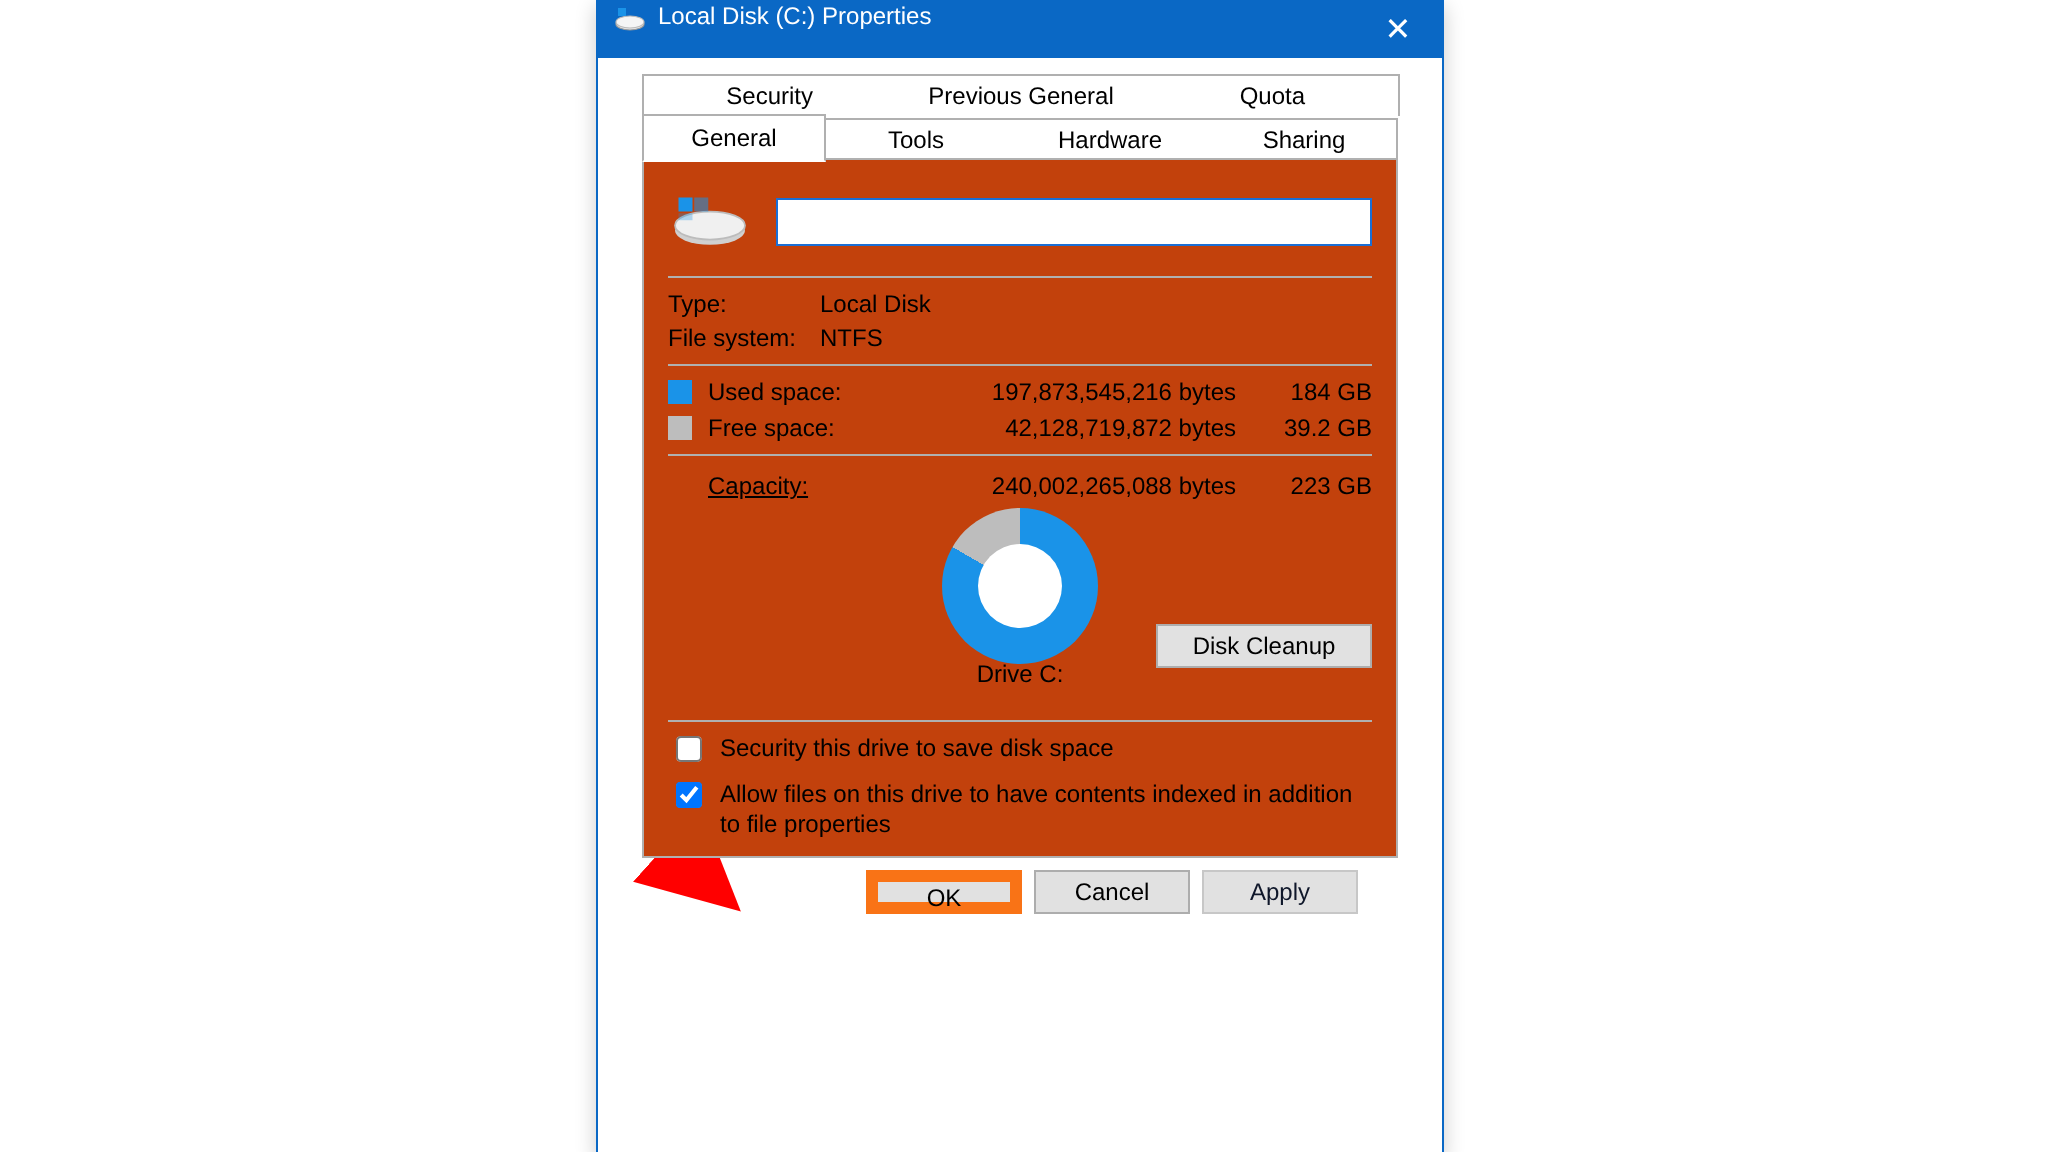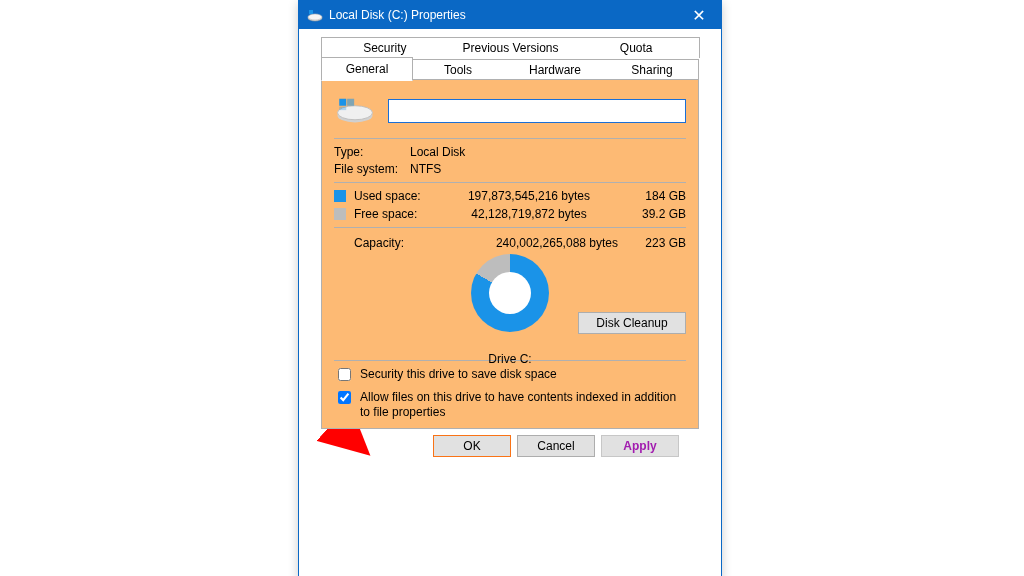--- a/index.html
+++ b/index.html
@@ -18,21 +18,21 @@
     left: 298px;
     top: 0;
     width: 422px;
     height: 576px;
     border: 1px solid #0a68c5;
     background: #fff;
     box-shadow: 0 3px 10px rgba(0,0,0,0.2);
   }
   .titlebar {
     display: flex;
-    align-items: center;
+    align-items: flex-start;
     height: 28px;
     background: #0a68c5;
     color: #fff;
     padding-left: 8px;
     font-size: 12px;
   }
   .titlebar .spacer { flex: 1; }
   .title-icon {
     width: 16px; height: 16px; margin-right: 6px;
     display:inline-flex; align-items:center; justify-content:center;
@@ -73,75 +73,75 @@
   }
   .tab.gen  { width: 90px; }
   .tab.tool { width: 92px; }
   .tab.hw   { width: 102px; }
   .tab.sh   { width: 92px; }
   .tab:not(.sel):not(:first-child) { border-left:none; }
 
   .tab-pane {
     border: 1px solid #b0b0b0;
     padding: 10px 12px 8px 12px;
-    background:#fdba74;
+    background:#c2410c;
     position: relative;
     z-index:1;
     margin-top: -1px;
   }
 
   .name-row { display:flex; align-items:center; gap:12px; margin-bottom:10px; margin-top:4px;}
   .drive-icon-lg { width:42px; height:34px; }
   .name-input {
     flex:1; border:1px solid #1a6fd6; height:22px;
     padding: 0 4px; font-size:12px;
     outline: none;
   }
 
   hr.sep { border:none; border-top:1px solid #b0b0b0; margin:6px 0; }
 
   .meta-grid { display:grid; grid-template-columns: 76px auto; row-gap:3px; margin-bottom:6px;}
   .space-grid { display:grid; grid-template-columns: 14px 80px 1fr 62px; row-gap:4px; column-gap:6px; align-items:center; margin-top:4px;}
   .sq { width:12px; height:12px; }
   .sq.used { background:#1a93e8; }
   .sq.free { background:#bdbdbd; }
-  .num-right { text-align:center; }
+  .num-right { text-align:right; }
   .gb { text-align:right; }
 
   .cap-grid { display:grid; grid-template-columns: 14px 80px 1fr 62px; column-gap:6px; margin:8px 0 4px;}
-  .cap-grid .lbl { grid-column: 2; }
+  .cap-grid .lbl { grid-column: 2; text-decoration: underline; }
   .cap-grid .by  { grid-column: 3; text-align:right; }
   .cap-grid .gb  { grid-column: 4; text-align:right; }
 
   .donut-wrap { position:relative; height:88px; }
   .donut {
     width:78px; height:78px; border-radius:50%;
     position:absolute; left:50%; top:0; transform:translateX(-50%);
     background: conic-gradient(#1a93e8 0deg 300deg, #bdbdbd 300deg 360deg);
     display:flex; align-items:center; justify-content:center;
   }
   .donut::after {
     content:""; display:block; width:42px; height:42px; border-radius:50%; background:#fff;
   }
   .drive-label {
     position:absolute; left:50%; transform:translateX(-50%);
-    top:98px; font-size:12px;
+    top:76px; font-size:12px;
   }
   .cleanup-btn {
     position:absolute; right:0; top:58px;
     width:108px; height:22px;
   }
 
   .win-btn {
     border:1px solid #adadad; background:#e1e1e1;
     font: 12px "Segoe UI", sans-serif;
     height:22px;
   }
-  .win-btn.primary { border:1px solid #f97316; background:#e1e1e1; }
-  .win-btn[disabled] { color:#a21caf; background:#e1e1e1; border-color:#c7c7c7;font-weight:bold; }
+  .win-btn.primary { border:6px solid #f97316; background:#e1e1e1; }
+  .win-btn[disabled] { color:#0f172a; background:#e1e1e1; border-color:#c7c7c7; }
 
   .check-row { display:flex; align-items:flex-start; gap:6px; margin-top:6px; font-size:12px;}
   .check-row input { margin-top:1px; }
   .check-row .lbl { flex:1; line-height:1.25; }
 
   .footer {
     display:flex; justify-content:flex-end; gap:6px;
     padding: 6px 20px 0 0;
   }
   .footer .win-btn { width:78px; }
@@ -168,21 +168,21 @@
     <div class="close-btn">
       <span>✕</span>
     </div>
   </div>
 
   <div class="content">
 
     <div class="tabs">
       <div class="tab-row top">
         <div class="tab">Security</div>
-        <div class="tab">Previous Versions</div>
+        <div class="tab">Previous General</div>
         <div class="tab">Quota</div>
       </div>
       <div class="tab-row bottom">
         <div class="tab gen sel">General</div>
         <div class="tab tool">Tools</div>
         <div class="tab hw">Hardware</div>
         <div class="tab sh">Sharing</div>
       </div>
 
       <div class="tab-pane">

